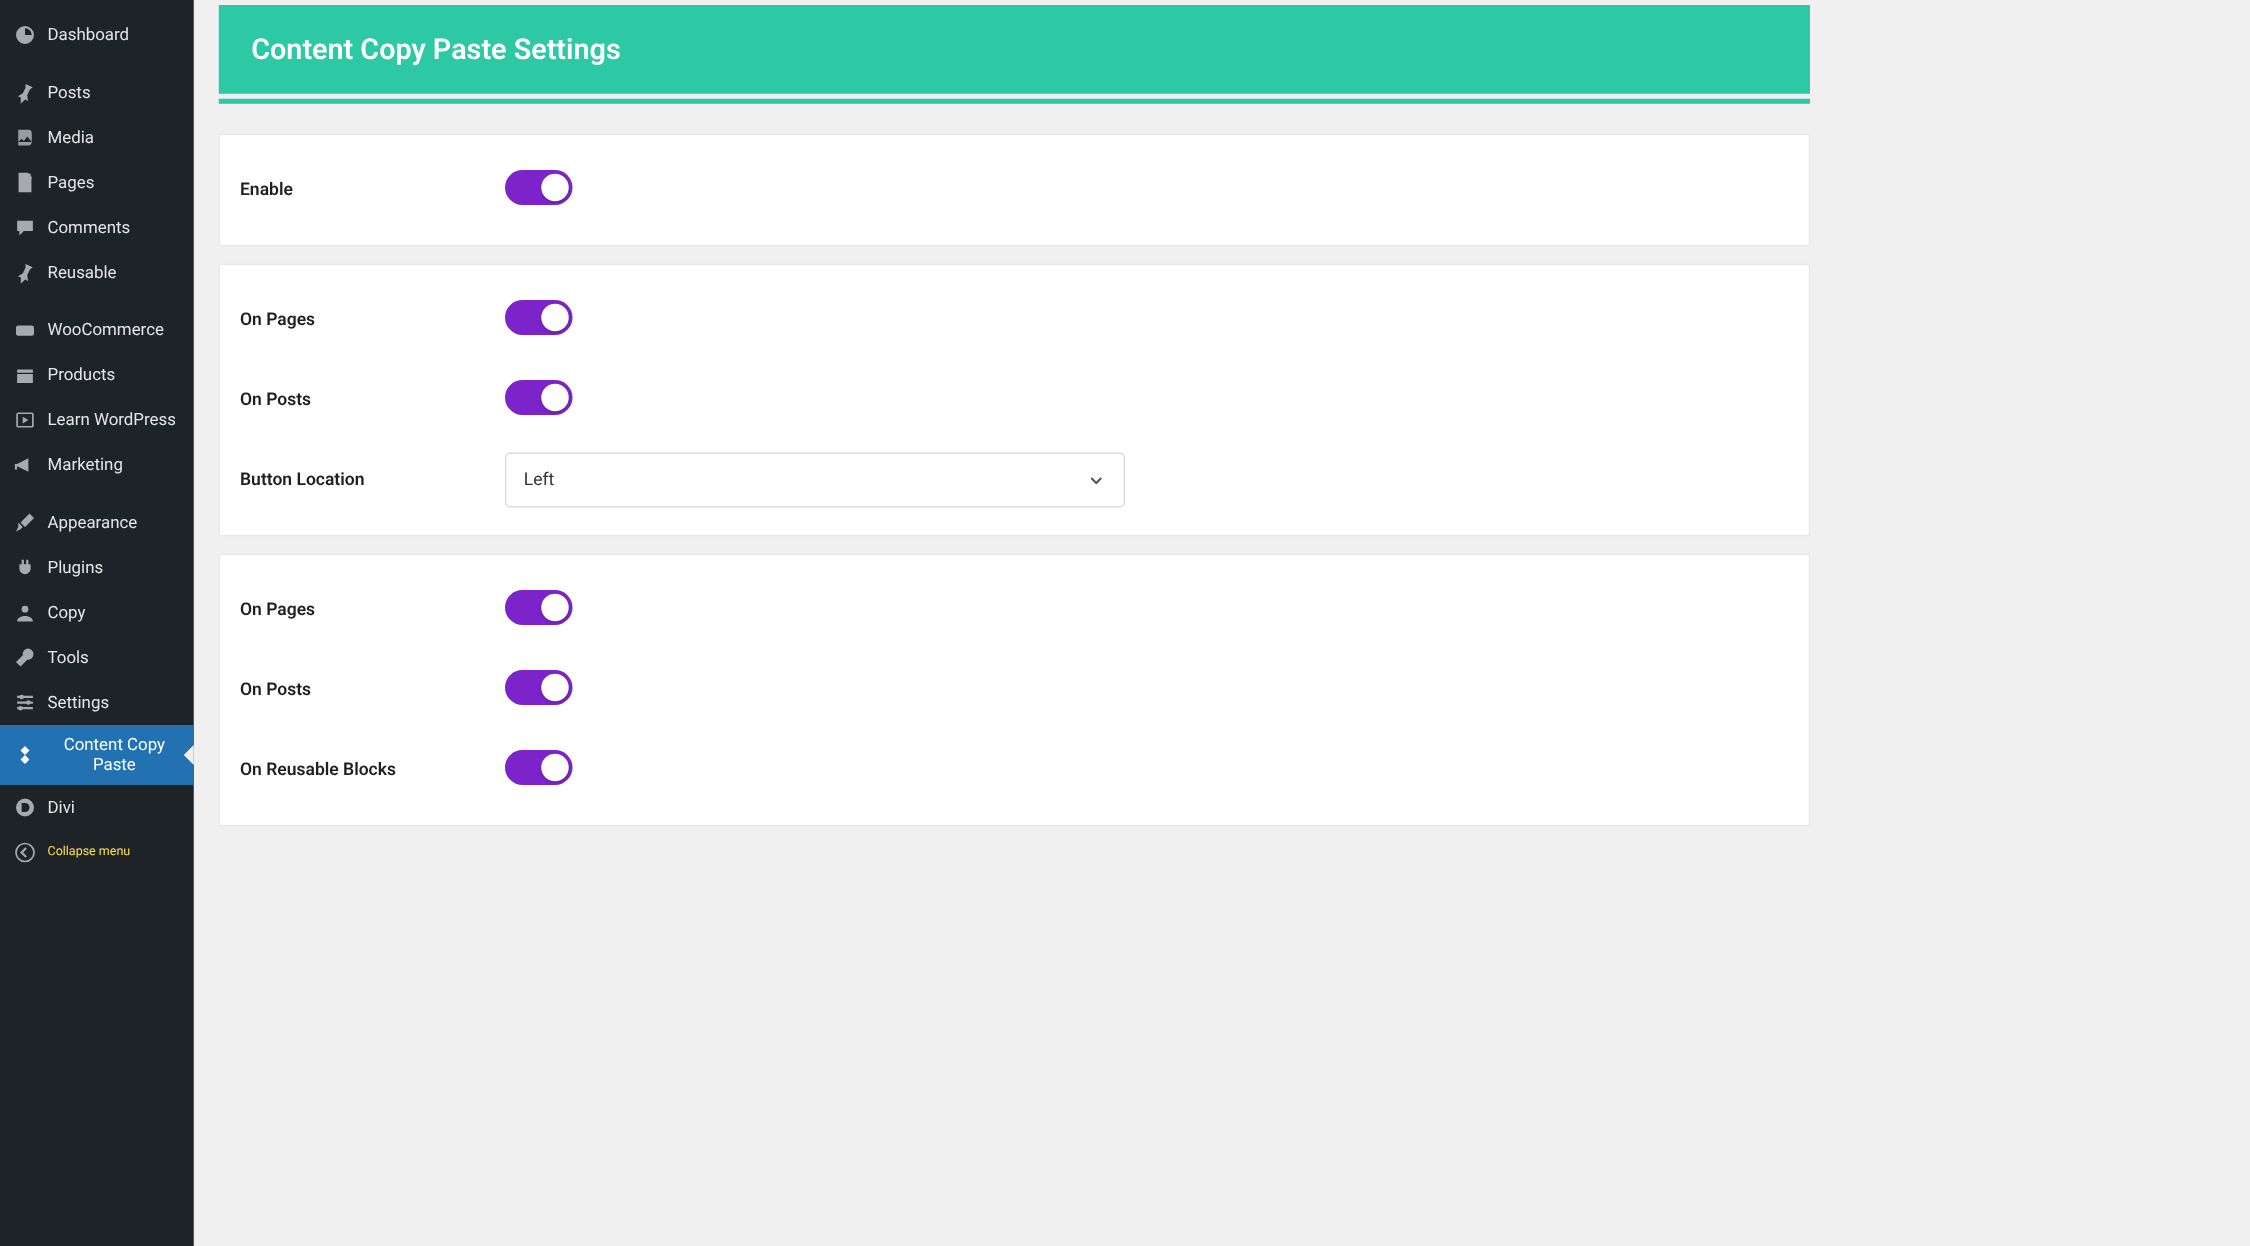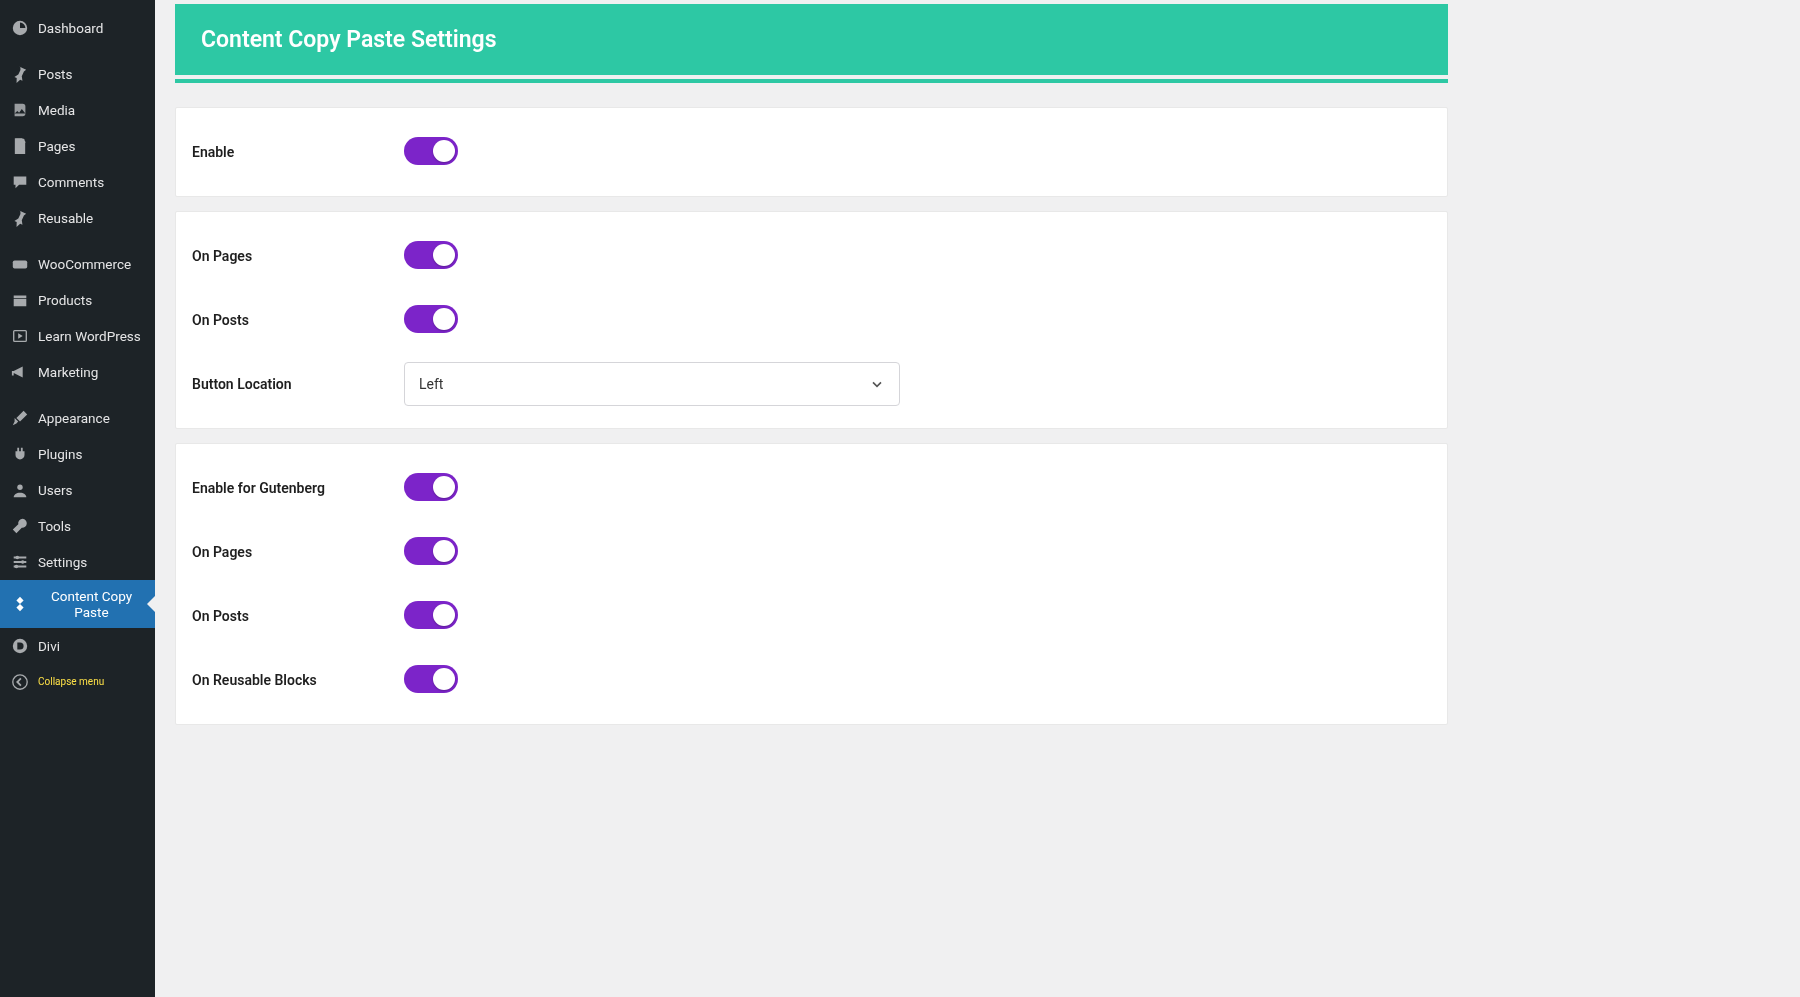--- a/index.html
+++ b/index.html
@@ -319,21 +319,21 @@
       </div>
 
     <div class="sidebar-item-outer">
         <a class="sidebar-item">
       <span class="si-icon">
             <svg viewBox="0 0 20 20">
               <circle cx="10" cy="7" r="3"></circle>
               <path d="M3 18c0-3 3-5 7-5s7 2 7 5H3z"></path>
             </svg>
           </span>
-      <span class="si-label">Users</span>
+      <span class="si-label">Copy</span>
     </a>
       </div>
 
     <div class="sidebar-item-outer">
         <a class="sidebar-item">
       <span class="si-icon">
             <svg viewBox="0 0 20 20">
               <path d="M13 2a5 5 0 00-4.9 6.1L2 14l4 4 6-6A5 5 0 1013 2z"></path>
             </svg>
           </span>
@@ -433,26 +433,20 @@
                   </svg></span>
             </div>
           </div>
         </div>
       </div>
     </section>
 
     <section class="panel">
       <div class="panel-inner">
         <div class="setting-row">
-          <div class="setting-label">Enable for Gutenberg</div>
-          <div class="setting-control">
-            <span class="toggle"><span class="knob"></span></span>
-          </div>
-        </div>
-        <div class="setting-row">
           <div class="setting-label">On Pages</div>
           <div class="setting-control">
             <span class="toggle"><span class="knob"></span></span>
           </div>
         </div>
         <div class="setting-row">
           <div class="setting-label">On Posts</div>
           <div class="setting-control">
             <span class="toggle"><span class="knob"></span></span>
           </div>

